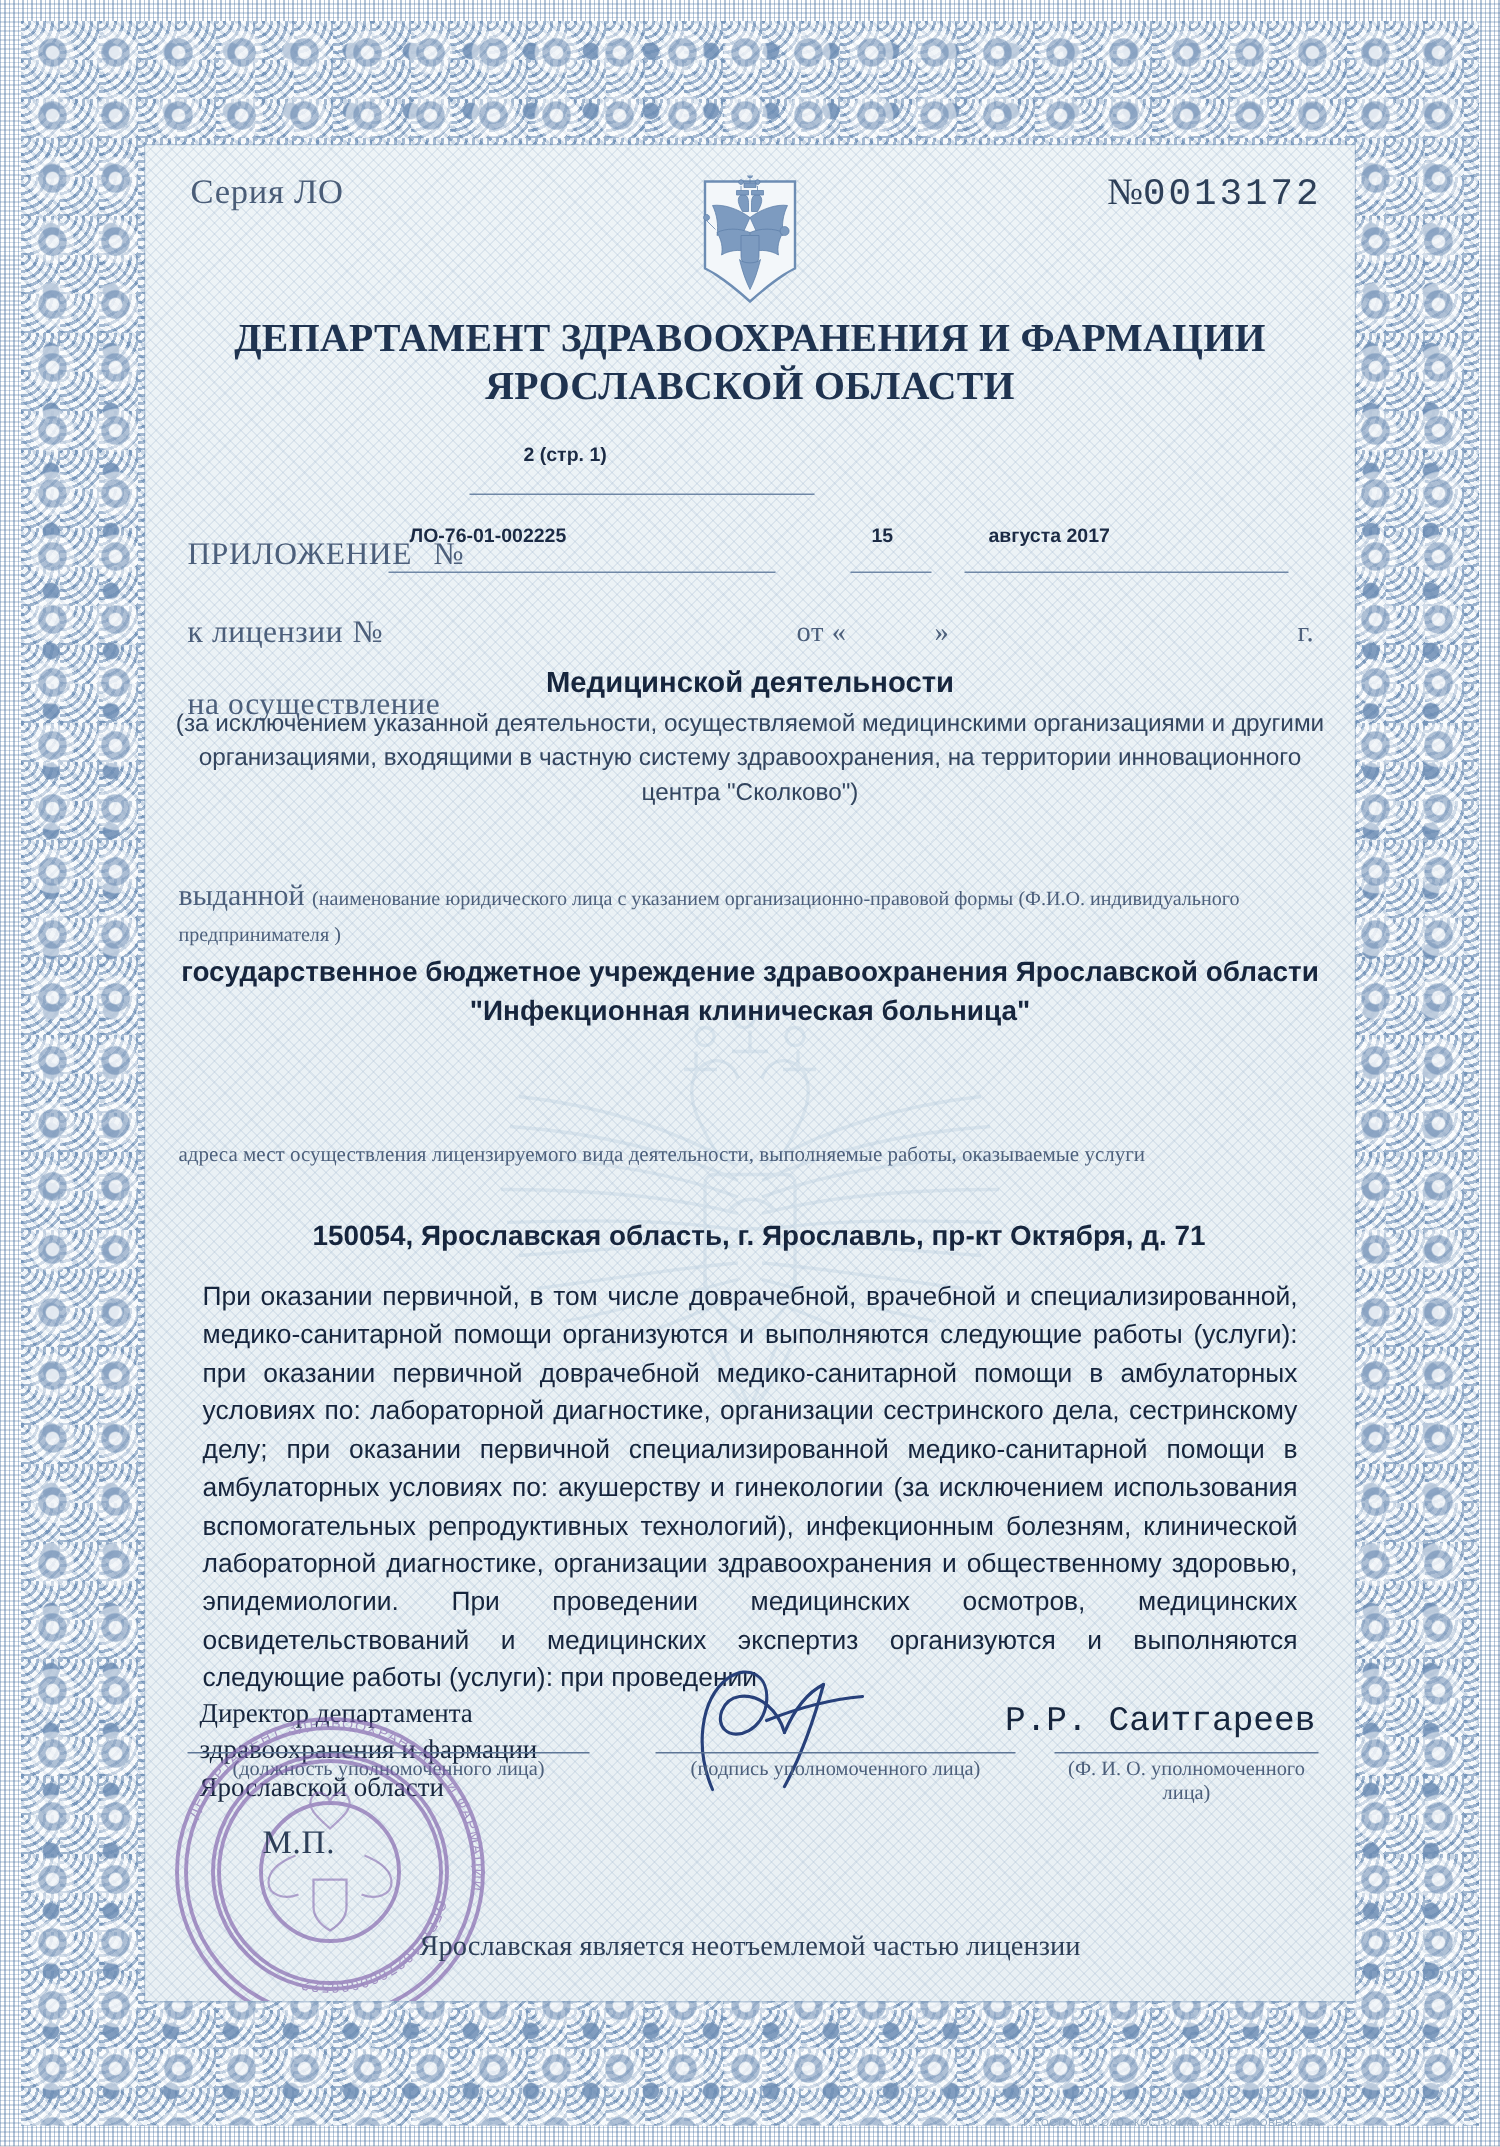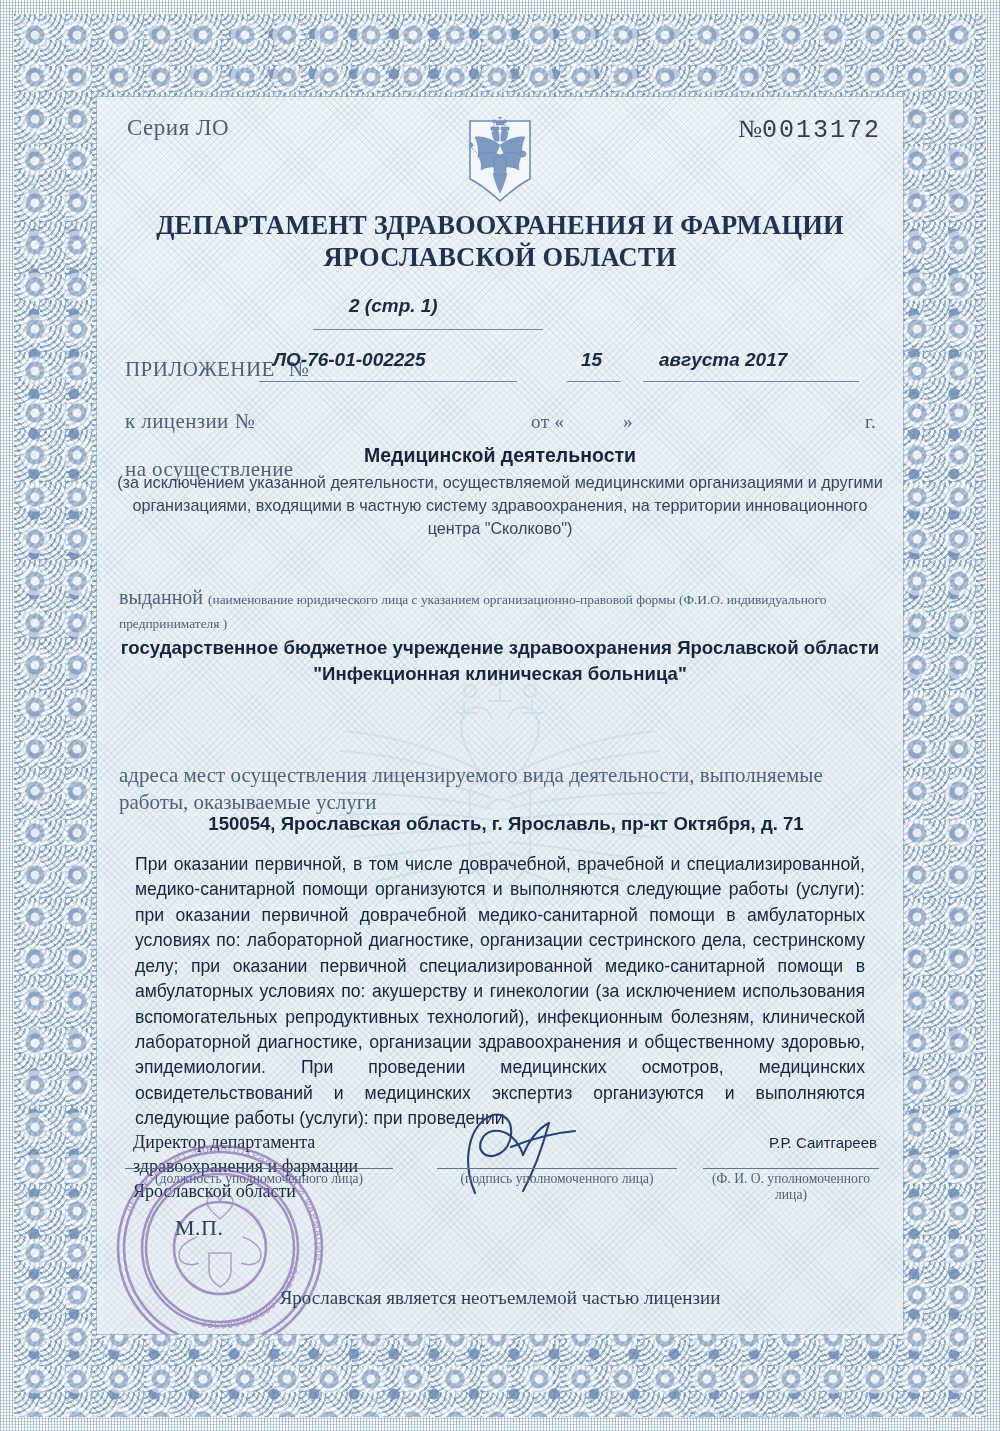--- a/index.html
+++ b/index.html
@@ -124,23 +124,22 @@
   .rule {
     position: absolute;
     border-bottom: 1.4px solid #6f87a6;
     height: 0;
   }
   .fill {
     position: absolute;
     font-family: "Liberation Sans", sans-serif;
     font-weight: bold;
     color: #1b2a44;
-    font-size: 19px;
+    font-size: 13px;
     white-space: nowrap;
-    font-style: italic;
   }
 
   
   .act-title {
     position: absolute; left: 0; right: 0; top: 347px;
     text-align: center;
     font-family: "Liberation Sans", sans-serif;
     font-weight: bold; font-size: 19.5px; color: #16253d;
   }
   .act-note {
@@ -161,21 +160,21 @@
   .org {
     position: absolute; left: 14px; right: 14px; top: 538px;
     text-align: center;
     font-family: "Liberation Sans", sans-serif;
     font-weight: bold; font-size: 18.6px; color: #16253d; line-height: 1.4;
   }
 
   
   .addr-lbl {
     position: absolute; left: 22px; right: 30px; top: 665px;
-    color: #4c5f7b; font-size: 21px; line-height: 1.28;
+    color: #4c5f7b; font-size: 14px; line-height: 1.28;
   }
   .addr {
     position: absolute; left: 14px; right: 2px; top: 716px;
     text-align: center;
     font-family: "Liberation Sans", sans-serif;
     font-weight: bold; font-size: 18.6px; color: #16253d;
   }
 
   
   .body-text {
@@ -187,22 +186,22 @@
   }
 
   
   .sig-post {
     position: absolute; left: 36px; top: 992px;
     font-family: Liberation Serif, serif;
     font-size: 18px; color: #16253d; line-height: 1.36; margin-top: 41px;
   }
   .sig-name {
     position: absolute; right: 26px; top: 1037px;
-    font-family: Liberation Sans, sans-serif;
-    font-size: 15px; color: #16253d; white-space: nowrap;
+    font-family: Liberation Mono, monospace;
+    font-size: 23px; color: #16253d; white-space: nowrap;
   }
   .sig-rule { position: absolute; top: 1071px; border-bottom: 1.3px solid #5d7595; height: 0; }
   .sig-cap {
     position: absolute; top: 1074px; text-align: center;
     font-size: 13.6px; color: #4c5f7b;
     font-family: "Liberation Serif", serif;
   }
   .signature {
     position: absolute; left: 360px; top: 1000px;
     width: 180px; height: 110px; pointer-events: none;

